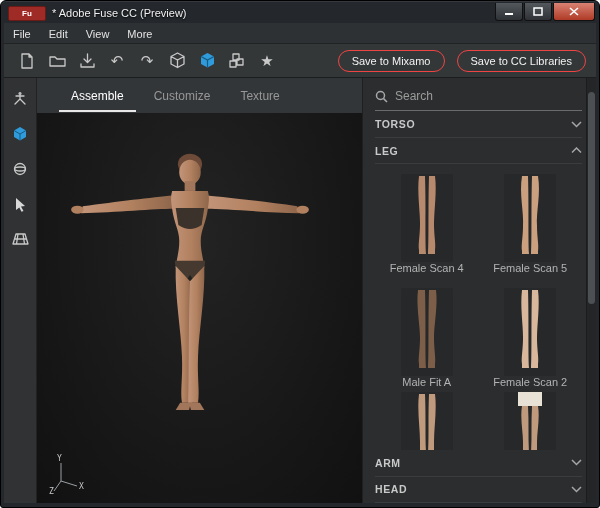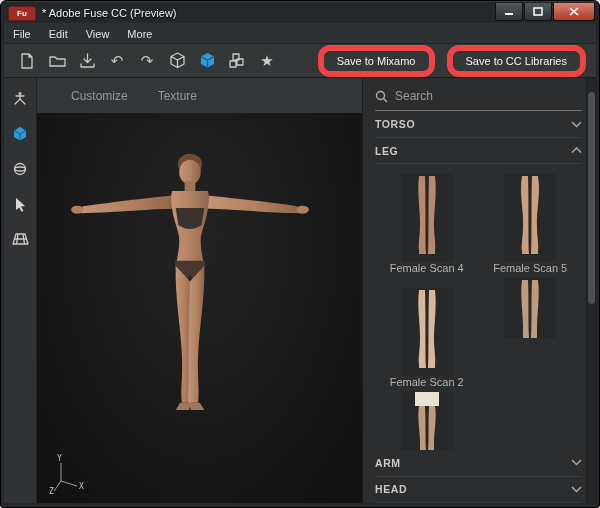--- a/index.html
+++ b/index.html
@@ -4,41 +4,41 @@
 <style>
   *{box-sizing:border-box;margin:0;padding:0}
   html,body{width:600px;height:508px;overflow:hidden;background:#fff;
     font-family:"Liberation Sans",sans-serif;-webkit-font-smoothing:antialiased}
   .window{width:600px;height:508px;background:#24282c;border:1px solid #000;
     border-radius:6px 6px 3px 3px;display:flex;flex-direction:column;
     padding:0 3px 4px;box-shadow:inset 0 1px 0 rgba(255,255,255,.08)}
   
   .titlebar{height:22px;display:flex;align-items:center;gap:6px;padding:2px 1px 0 4px;
     color:#f0f0f0;font-size:11px}
-  .app-icon{width:28px;height:15px;background:#9e2b25;color:#fff;font-size:8px;font-weight:bold;
+  .app-icon{width:38px;height:15px;background:#9e2b25;color:#fff;font-size:8px;font-weight:bold;
     display:flex;align-items:center;justify-content:center;border-radius:2px;border:1px solid #6b1b17}
   .title-text{flex:1;text-shadow:0 1px 2px #000;white-space:nowrap}
   .win-controls{display:flex;margin-top:-3px}
   .win-btn{width:28px;height:18px;border:1px solid #111;border-top:none;
     background:linear-gradient(#53585d,#2e3236);display:flex;align-items:center;justify-content:center;
     border-radius:0 0 3px 3px;margin-left:1px}
   .win-btn svg{display:block}
   .win-btn.close{width:42px;background:linear-gradient(#d98273,#b03a27)}
   
   .menubar{height:21px;display:flex;align-items:flex-end;background:#2e3134;border-bottom:1px solid #202224;
     font-size:11px;color:#e3e3e3}
   .menu-item{padding:3px 9px;cursor:default}
   
   .toolbar{height:34px;background:#343738;border-bottom:1px solid #1c1d1e;display:flex;
     align-items:center;padding:0 10px;gap:4px}
   .tb-icon{width:26px;height:24px;display:flex;align-items:center;justify-content:center;
     color:#c9c9c9;font-size:15px;line-height:1}
   .tb-icon svg{display:block}
   .tb-spacer{flex:1}
-  .pill-btn{border:6px solid #ef4444;border-radius:12px;background:transparent;color:#f2f2f2;
+  .pill-btn{border:1px solid #ef4444;border-radius:12px;background:transparent;color:#f2f2f2;
     font-size:11px;padding:4px 13px;margin-left:8px;font-family:"Liberation Sans",sans-serif}
   
   .content{flex:1;display:flex;min-height:0;background:#2c2e30}
   .left-rail{width:33px;background:#303234;border-right:1px solid #222;display:flex;
     flex-direction:column;align-items:center;padding-top:12px;gap:17px}
   .rail-icon{width:18px;height:18px;display:flex;align-items:center;justify-content:center;color:#b9b9b9}
   .main{flex:1;display:flex;flex-direction:column;min-width:0}
   .tabs{height:35px;display:flex;align-items:center;gap:6px;background:#333639;padding-left:22px}
   .tab{font-size:12px;color:#979797;padding:9px 12px 7px;border-bottom:2px solid transparent}
   .tab.active{color:#fff;border-bottom-color:#e8e8e8}
@@ -171,20 +171,21 @@
       </div>
       <div class="rail-icon">
         <svg width="17" height="14">
             <path class="svg-stroke" d="M4,2 h9 l3,10 H1 Z M6,2 L4.5,12 M11,2 l1.5,10 M2.5,7 h12"></path>
           </svg>
       </div>
     </div>
 
     <div class="main">
       <div class="tabs">
+        <div class="tab active">Assemble</div>
         <div class="tab">Customize</div>
         <div class="tab">Texture</div>
       </div>
 
       <div class="viewport">
 
         <svg class="model-svg" viewBox="0 0 320 330" preserveAspectRatio="xMidYMin meet">
           <defs>
             <linearGradient id="skinG" x1="0" y1="0" x2="1" y2="0">
               <stop offset="0" stop-color="#c49479"></stop>
@@ -265,20 +266,29 @@
         <div class="thumb-cell">
           <div class="thumb-img">
             <svg viewBox="0 0 44 84" width="44" height="84">
               <path class="skin-b" d="M14,2 C11,20 16,38 15,52 C15,63 13,71 14,77 L14,80 L21,80 C20,64 21,34 20,2 Z"></path>
               <path class="skin-b" d="M30,2 C33,20 28,38 29,52 C29,63 31,71 30,77 L30,80 L23,80 C24,64 23,34 24,2 Z"></path>
             </svg>
           </div>
           <div class="thumb-label">Female Scan 5</div>
         </div>
 
+        <div class="thumb-cell">
+          <div class="thumb-img">
+            <svg viewBox="0 0 44 84" width="44" height="84">
+              <path class="skin-c" d="M13,2 C11,18 15,36 15,50 C15,62 13,70 14,76 L14,80 L21,80 C20,64 21,34 20,2 Z"></path>
+              <path class="skin-c" d="M31,2 C33,18 29,36 29,50 C29,62 31,70 30,76 L30,80 L23,80 C24,64 23,34 24,2 Z"></path>
+            </svg>
+          </div>
+          <div class="thumb-label">Male Fit A</div>
+        </div>
 
         <div class="thumb-cell">
           <div class="thumb-img">
             <svg viewBox="0 0 44 84" width="44" height="84">
               <path class="skin-d" d="M14,2 C12,18 15,36 15,50 C15,62 13,70 14,76 L14,80 L21,80 C20,64 21,34 20,2 Z"></path>
               <path class="skin-d" d="M30,2 C32,18 29,36 29,50 C29,62 31,70 30,76 L30,80 L23,80 C24,64 23,34 24,2 Z"></path>
             </svg>
           </div>
           <div class="thumb-label">Female Scan 2</div>
         </div>

